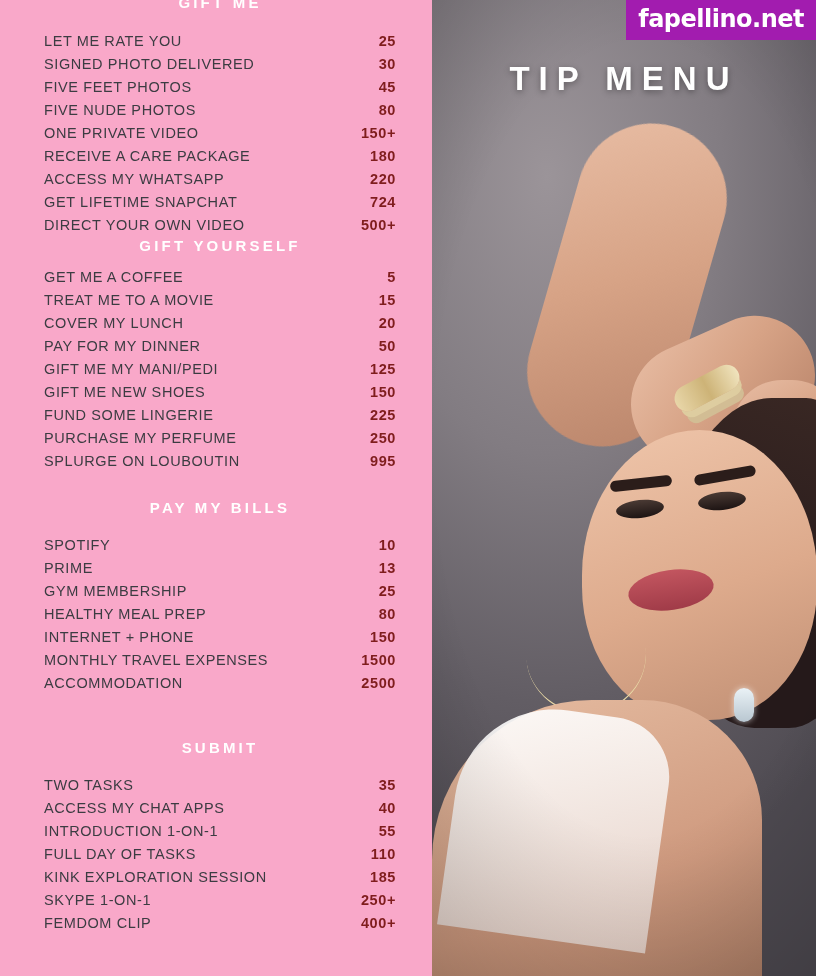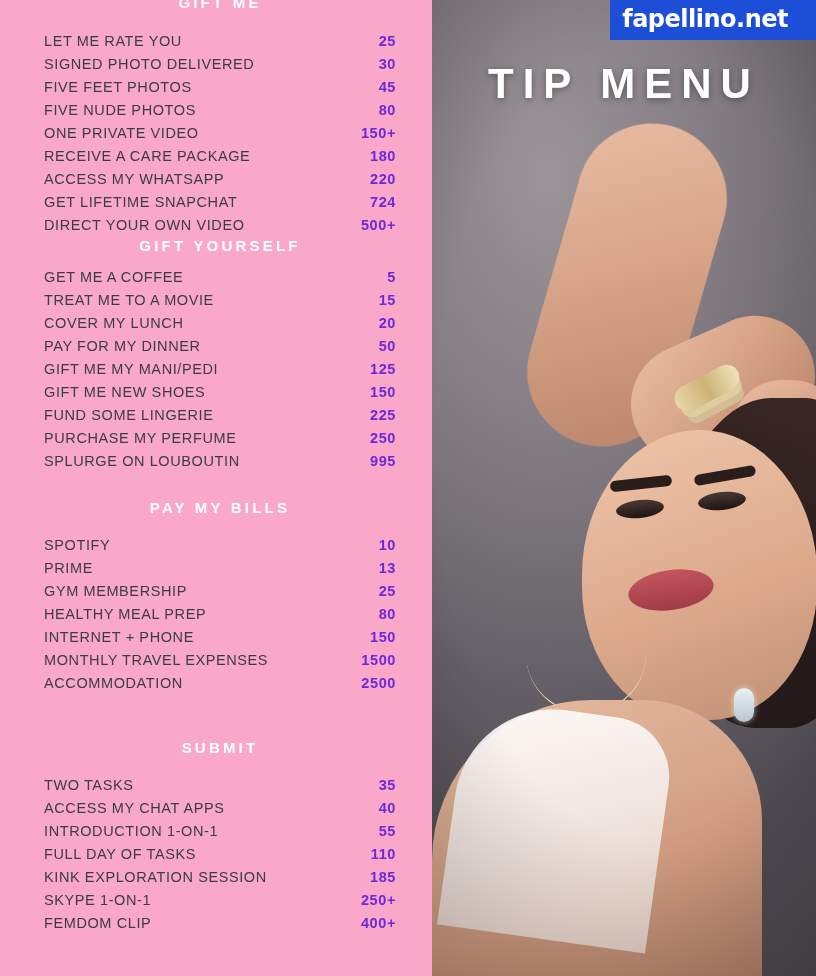--- a/index.html
+++ b/index.html
@@ -57,21 +57,21 @@
     line-height: 23px;
     padding: 0;
   }
   .row .label {
     text-transform: uppercase;
     white-space: nowrap;
     color: #3c3c42;
   }
   .row .price {
     font-weight: bold;
-    color: #6d28d9;
+    color: #7f1d1d;
     text-align: right;
     min-width: 52px;
     font-size: 14.5px;
   }
 
   
   #sec-gift-me { padding-top: 0; }
   #sec-gift-me .section-title { margin-top: -6px; }
   #sec-gift-me .rows { margin-top: 19px; }
 
@@ -232,33 +232,33 @@
     pointer-events: none;
   }
 
   .tip-menu-title {
     position: absolute;
     top: 60px;
     left: 0;
     width: 100%;
     text-align: center;
     color: #ffffff;
-    font-size: 42px;
+    font-size: 33px;
     font-weight: bold;
     letter-spacing: 9px;
     text-shadow: 0 2px 6px rgba(0,0,0,0.35);
   }
 
   
   .watermark {
     position: absolute;
     top: 0;
     right: 0;
-    background: #1d4ed8;
-    padding: 5px 28px 7px 12px;
+    background: #a21caf;
+    padding: 5px 12px 7px 12px;
     display: flex;
     align-items: center;
   }
   .watermark .wm-text {
     color: #ffffff;
     font-size: 24px;
     font-weight: bold;
     letter-spacing: -0.5px;
     font-family: "DejaVu Sans", sans-serif;
   }

